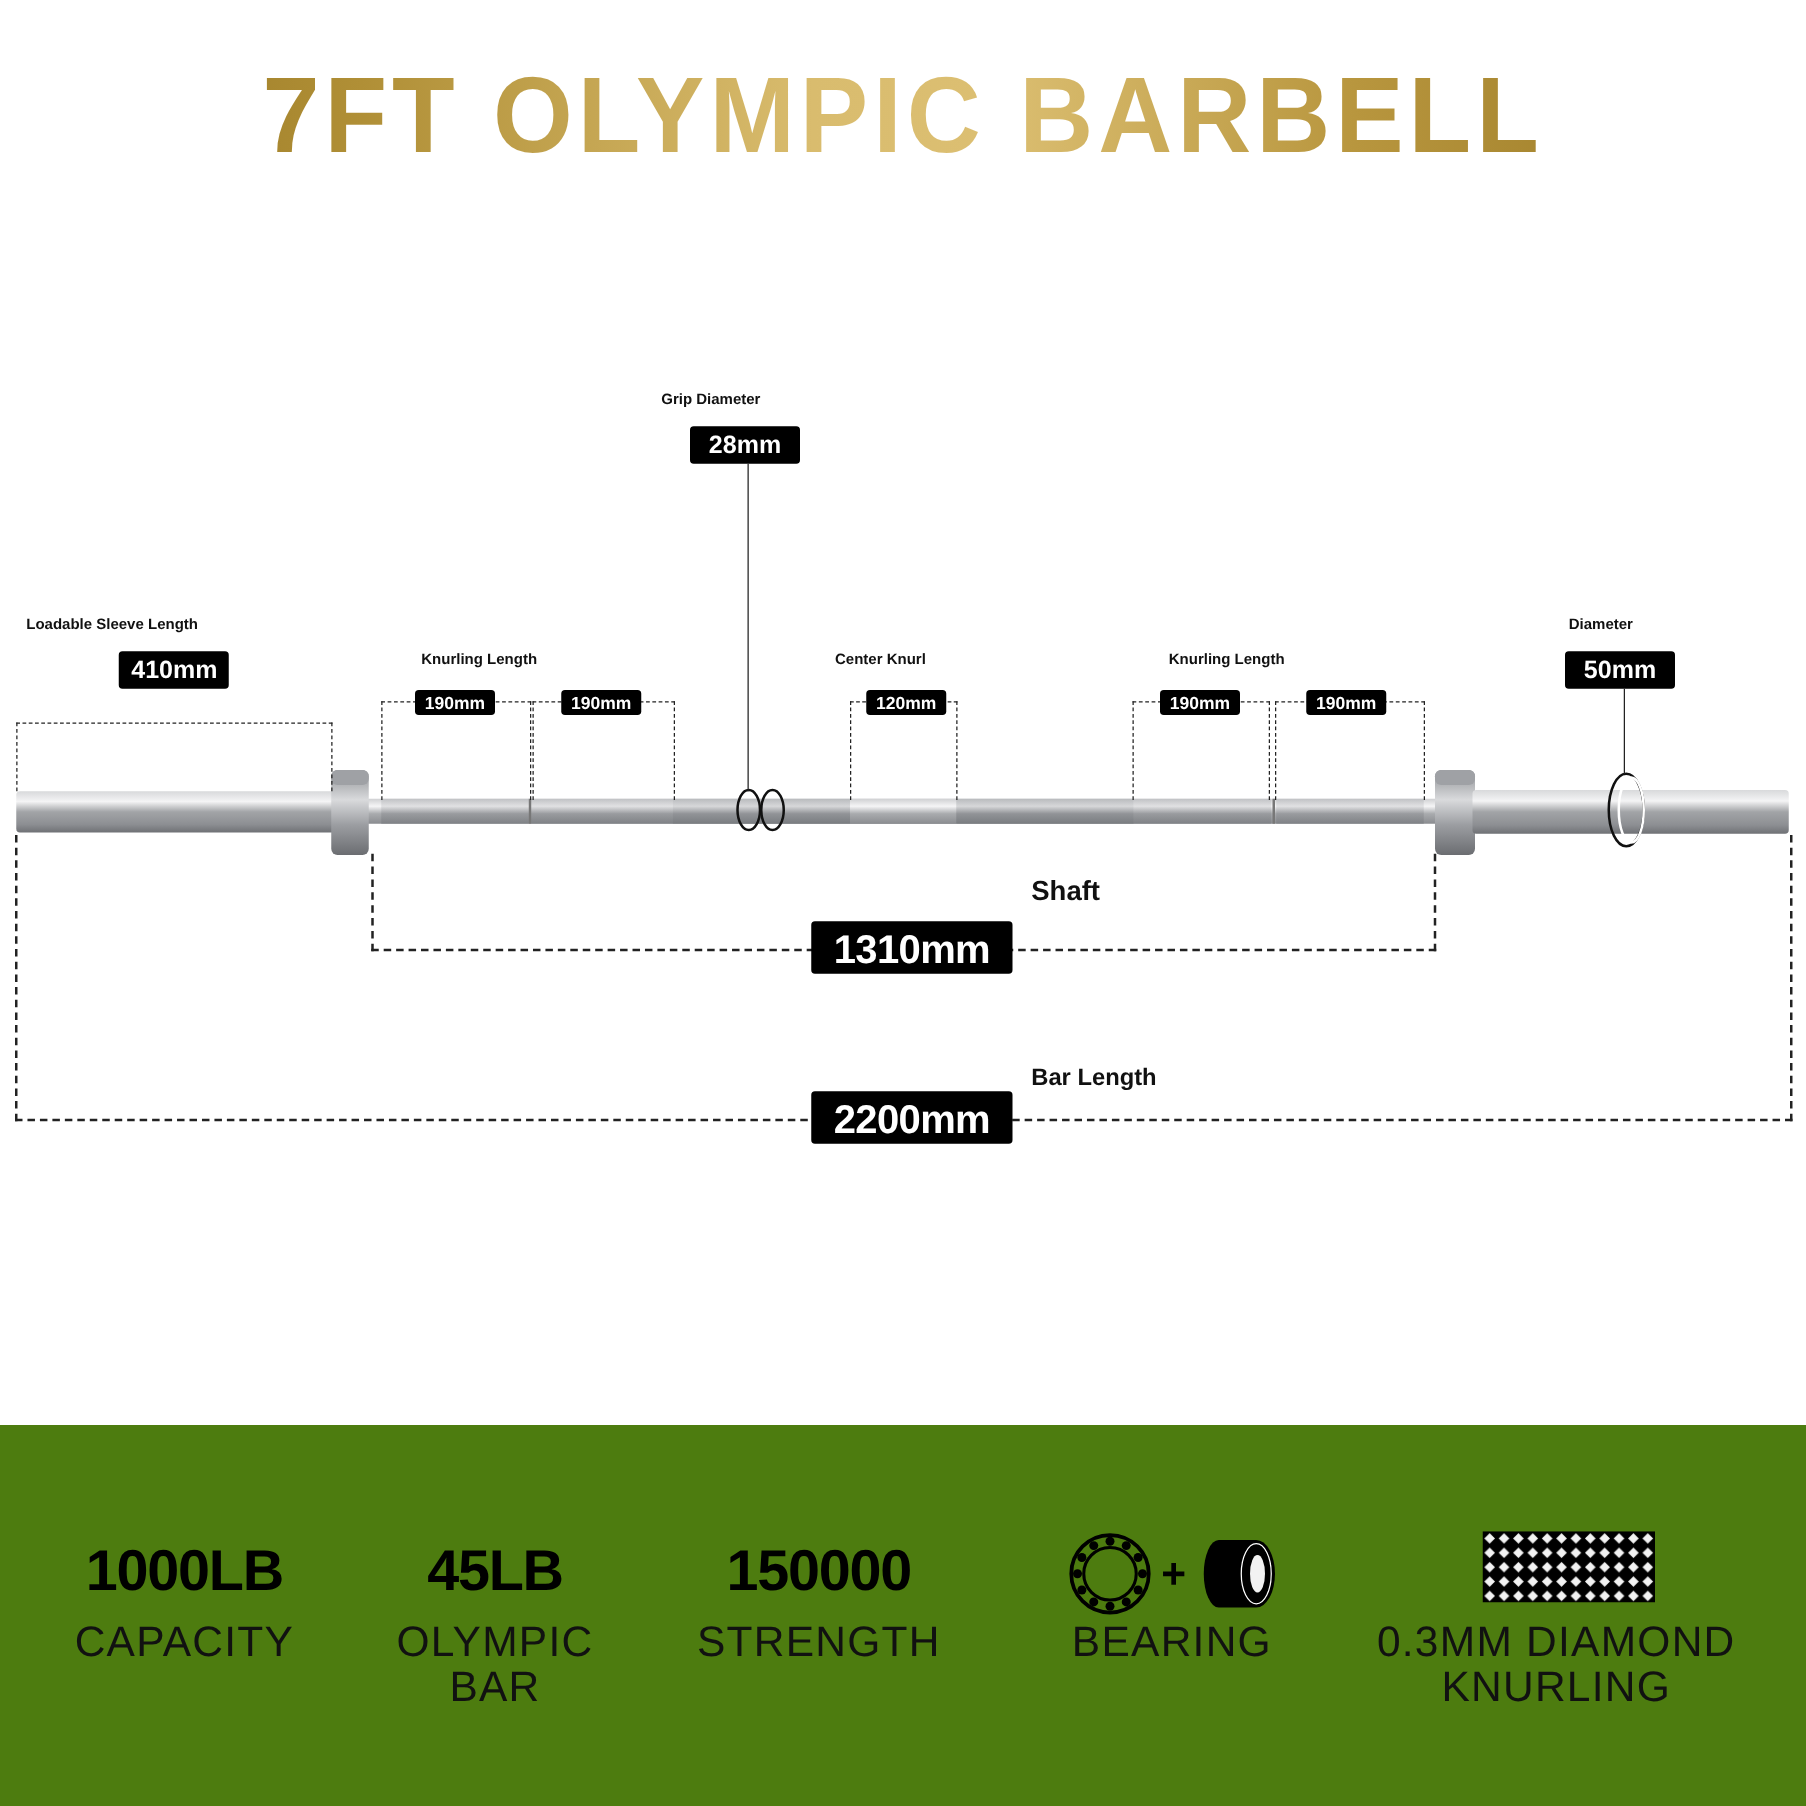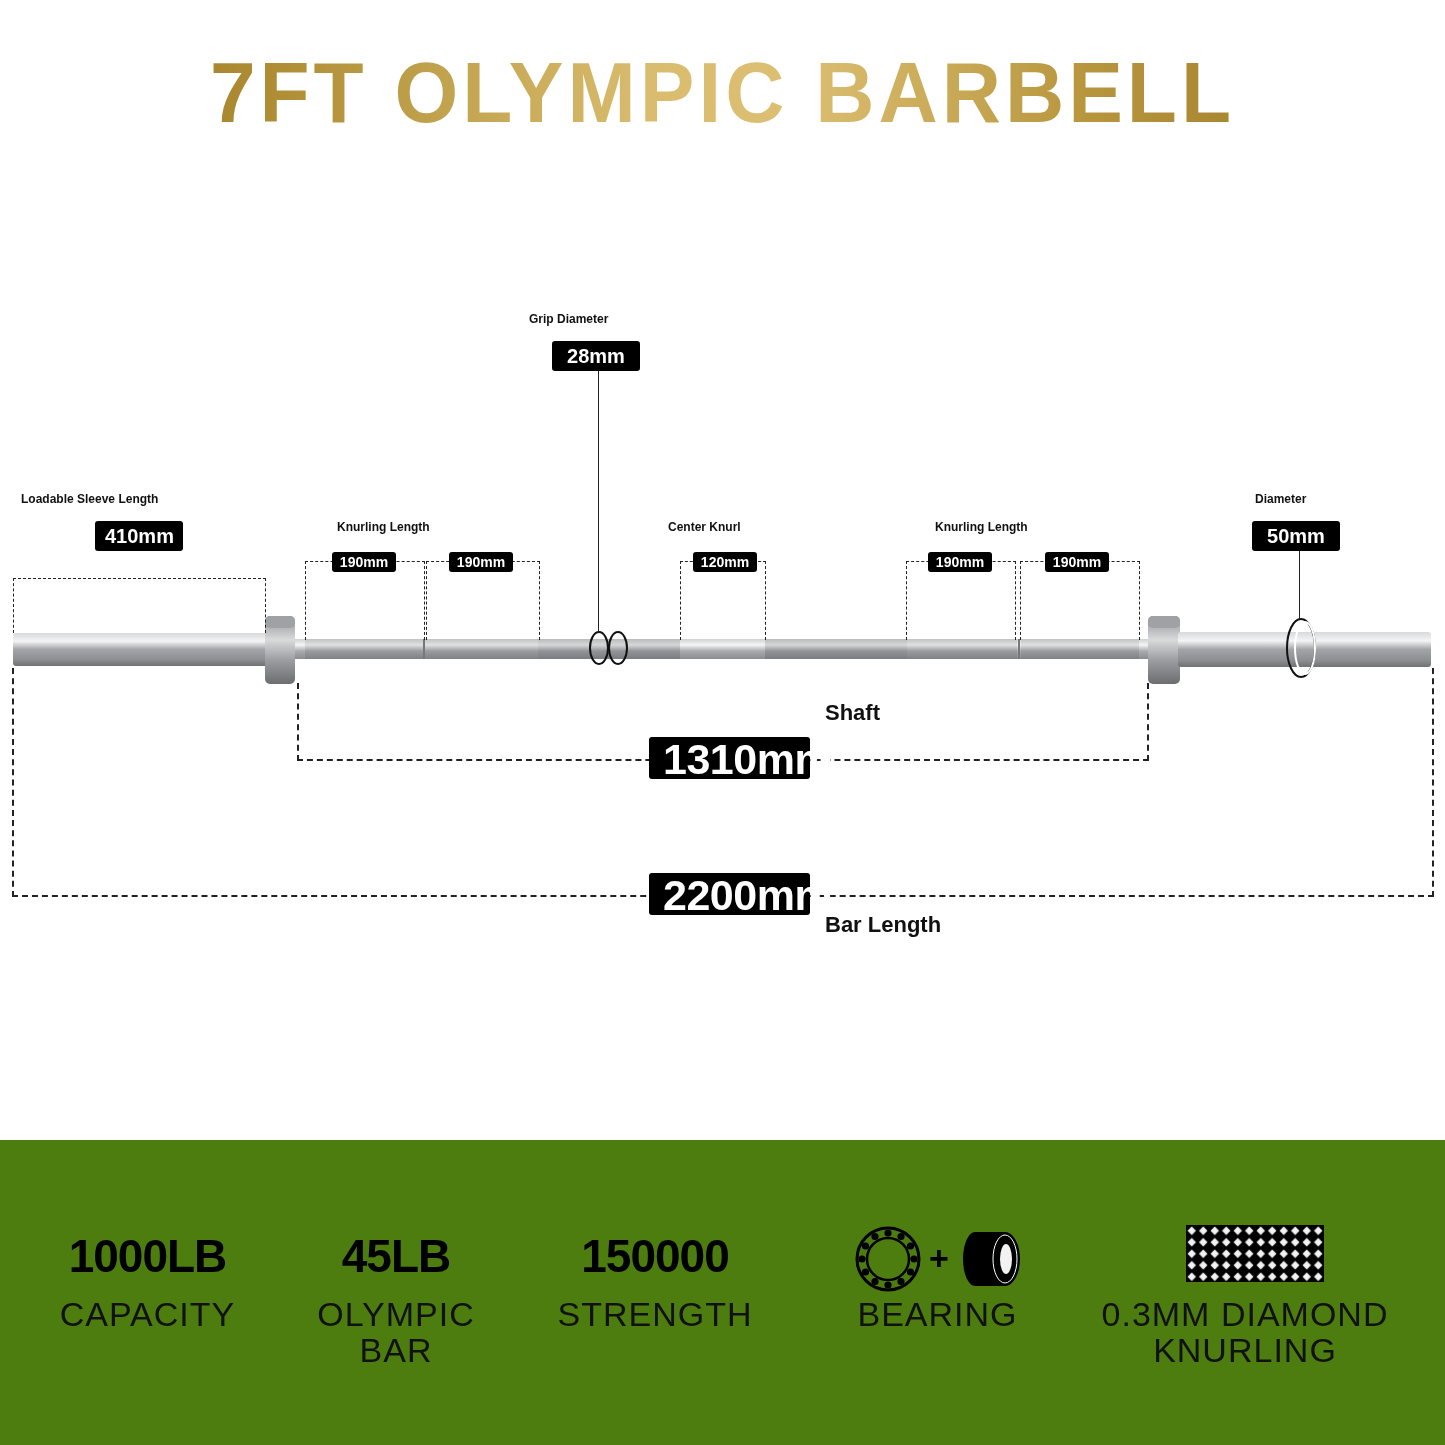--- a/index.html
+++ b/index.html
@@ -4,21 +4,21 @@
 <style>
   html, body { margin:0; padding:0; }
   body { width:1445px; height:1445px; background:#ffffff; position:relative; overflow:hidden; font-family:"Liberation Sans", sans-serif; color:#000; }
   .title { position:absolute; left:0; top:48px; width:1445px; text-align:center; font-family:"Liberation Sans", sans-serif; font-weight:900; font-size:82px; letter-spacing:4px; line-height:90px;
     background: linear-gradient(90deg, #93731f 0%, #b08f36 20%, #d9bc6e 45%, #dcbf72 55%, #b8963e 75%, #93731f 100%);
     -webkit-background-clip:text; background-clip:text; color:transparent; transform:scaleY(1.05); }
   .lbl { position:absolute; font-weight:bold; font-size:12px; white-space:nowrap; color:#111; }
   .tag { position:absolute; background:#000; color:#fff; font-weight:bold; border-radius:3px; text-align:center; white-space:nowrap; }
   .tag.md { font-size:20px; height:30px; line-height:30px; padding:0 10px; }
   .tag.sm { font-size:14px; height:20px; line-height:20px; padding:0 4px; }
-  .tag.lg { font-size:43px; height:42px; line-height:44px; padding:0 14px; font-family:"Liberation Sans", sans-serif; letter-spacing:-0.5px; }
+  .tag.lg { font-size:32px; height:42px; line-height:44px; padding:0 14px; font-family:"Liberation Sans", sans-serif; letter-spacing:-0.5px; }
   .dash { position:absolute; border-color:#222; border-style:dashed; border-width:0; }
   .diagram { position:absolute; left:0; top:0; width:1445px; height:1140px; }
   .features { position:absolute; left:0; top:1140px; width:1445px; height:305px; background:#4d7c0f;padding-left:16px; }
   .feat { position:absolute; top:0; text-align:center; }
   .feat .big { position:absolute; left:0; right:0; top:90px; font-weight:900; font-size:46px; letter-spacing:-1px; line-height:52px; font-family:"Liberation Sans", sans-serif; }
   .feat .cap { position:absolute; left:0; right:0; top:156px; font-size:34px; line-height:36px; color:#111; letter-spacing:1px; }
   .icon-wrap { position:absolute; left:0; right:0; top:82px; height:66px; }
 </style>
 </head>
 <body>
@@ -112,21 +112,21 @@
   <div class="lbl" style="left:1255px;top:492px;">Diameter</div>
   <div class="tag md" style="left:1252px;top:521px;width:68px;">50mm</div>
   <div style="position:absolute;left:1299px;top:551px;width:1px;height:68px;background:#222;"></div>
 
   <div class="dash" style="left:297px;top:683px;width:848px;height:76px;border-bottom-width:2px;border-left-width:2px;border-right-width:2px;"></div>
   <div class="tag lg" style="left:649px;top:737px;width:133px;">1310mm</div>
   <div class="lbl" style="left:825px;top:700px;font-size:22px;">Shaft</div>
 
   <div class="dash" style="left:12px;top:668px;width:1418px;height:227px;border-bottom-width:2px;border-left-width:2px;border-right-width:2px;"></div>
   <div class="tag lg" style="left:649px;top:873px;width:133px;">2200mm</div>
-  <div class="lbl" style="left:825px;top:912px;font-size:22px;">Bar Length</div>
+  <div class="lbl" style="left:825px;top:852px;font-size:19px;">Bar Length</div>
 </div>
 
 <div class="features">
 
   <div class="feat" style="left:20px;width:255px;">
     <div class="big">1000LB</div>
     <div class="cap">
       <div>CAPACITY</div>
     </div>
   </div>

